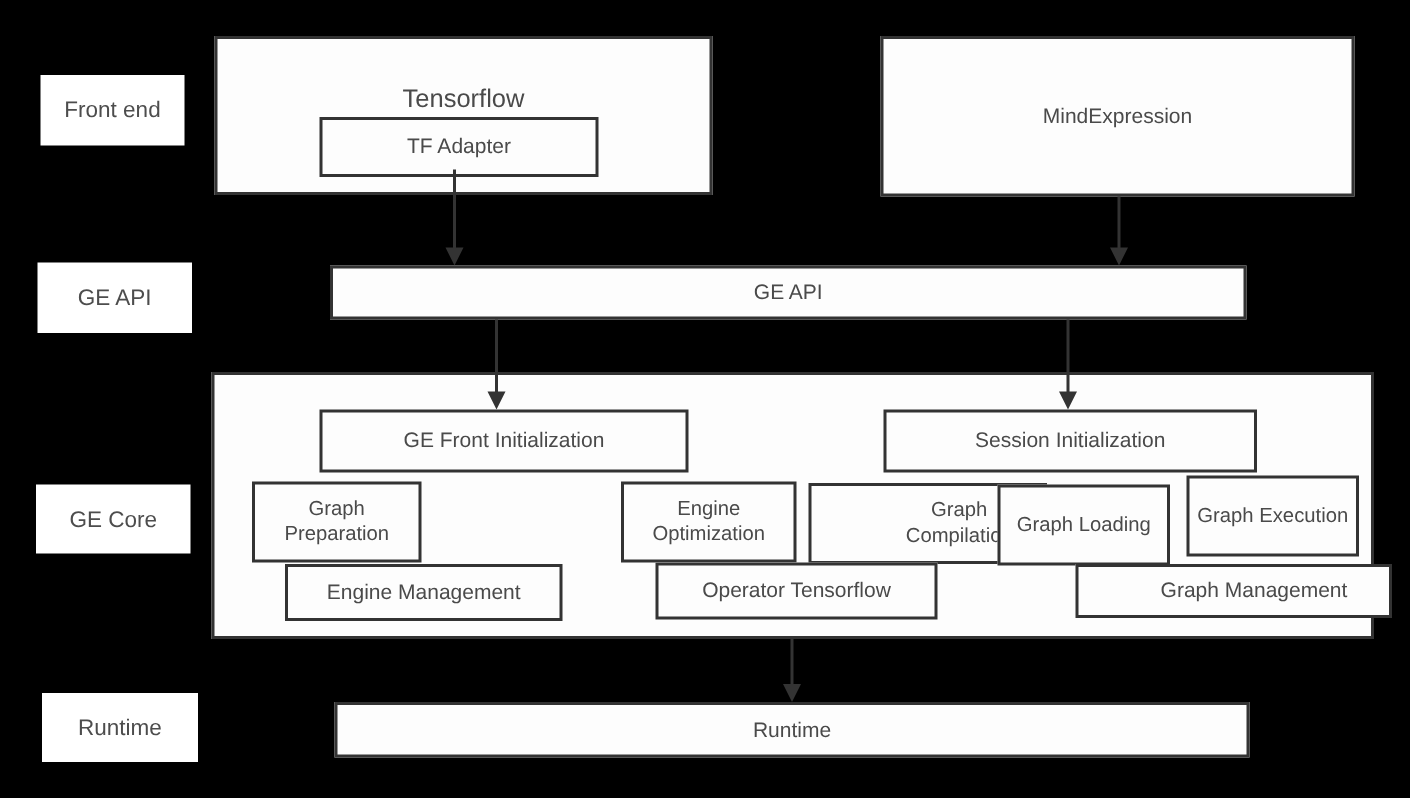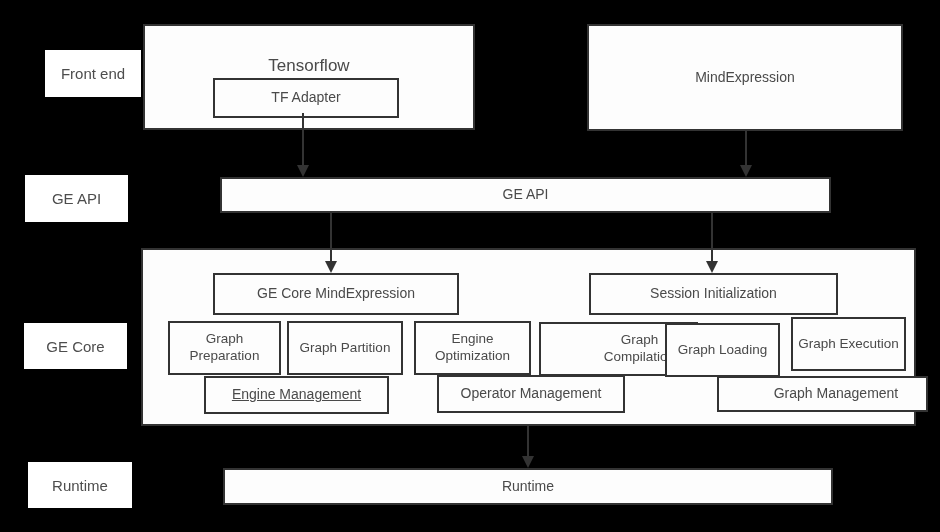--- a/index.html
+++ b/index.html
@@ -70,48 +70,47 @@
     border-left: 6px solid transparent;
     border-right: 6px solid transparent;
     border-top: 12px solid #333333;
   }
 </style>
 </head>
 <body>
 
 <div id="canvas">
 
-  <div class="abs side-label" style="left:27px; top:50px; width:96px; height:47px;margin-left:18px;">Front end</div>
+  <div class="abs side-label" style="left:27px; top:50px; width:96px; height:47px;">Front end</div>
   <div class="abs side-label" style="left:25px; top:175px; width:103px; height:47px;">GE API</div>
   <div class="abs side-label" style="left:24px; top:323px; width:103px; height:46px;">GE Core</div>
   <div class="abs side-label" style="left:28px; top:462px; width:104px; height:46px;">Runtime</div>
 
   <div class="abs container-box" style="left:143px; top:24px; width:332px; height:106px;">
     <div class="top-title">Tensorflow</div>
     <div class="box" style="position:absolute; left:68px; top:52px; width:182px; height:36px;">TF Adapter</div>
   </div>
 
   <div class="abs box" style="left:587px; top:24px; width:316px; height:107px;">MindExpression</div>
 
   <div class="abs box" style="left:220px; top:177px; width:611px; height:36px;">GE API</div>
 
   <div class="abs container-box" style="left:141px; top:248px; width:775px; height:178px;">
 
-    <div class="box" style="position:absolute; left:70px; top:23px; width:242px; height:38px;">GE Core MindExpression</div>
+    <div class="box" style="position:absolute; left:70px; top:23px; width:242px; height:38px;">GE Front Initialization</div>
     <div class="box" style="position:absolute; left:446px; top:23px; width:245px; height:38px;">Session Initialization</div>
 
     <div class="box small" style="position:absolute; left:25px; top:71px; width:101px; height:46px;">Graph Preparation</div>
-    <div class="box small" style="position:absolute; left:144px; top:71px; width:104px; height:46px;">Graph Partition</div>
     <div class="box small" style="position:absolute; left:271px; top:71px; width:105px; height:46px;">Engine Optimization</div>
     <div class="box small" style="position:absolute; left:396px; top:72px; width:105px; height:46px;padding-left:46px;">Graph Compilation</div>
     <div class="box small" style="position:absolute; left:522px; top:73px; width:103px; height:46px;">Graph Loading</div>
     <div class="box small" style="position:absolute; left:648px; top:67px; width:103px; height:46px;">Graph Execution</div>
 
-    <div class="box" style="position:absolute; left:61px; top:126px; width:181px; height:34px;text-decoration:underline;">Engine Management</div>
-    <div class="box" style="position:absolute; left:294px; top:125px; width:184px; height:34px;">Operator Management</div>
+    <div class="box" style="position:absolute; left:47px; top:126px; width:181px; height:34px;">Engine Management</div>
+    <div class="box" style="position:absolute; left:294px; top:125px; width:184px; height:34px;">Operator Tensorflow</div>
     <div class="box" style="position:absolute; left:574px; top:126px; width:180px; height:32px;padding-left:27px;">Graph Management</div>
   </div>
 
   <div class="abs box" style="left:223px; top:468px; width:610px; height:37px;">Runtime</div>
 
   <div>
     <div class="arrow-line" style="left:302px; top:113px; height:53px;"></div>
     <div class="arrow-head" style="left:297px; top:165px;"></div>
   </div>
 

